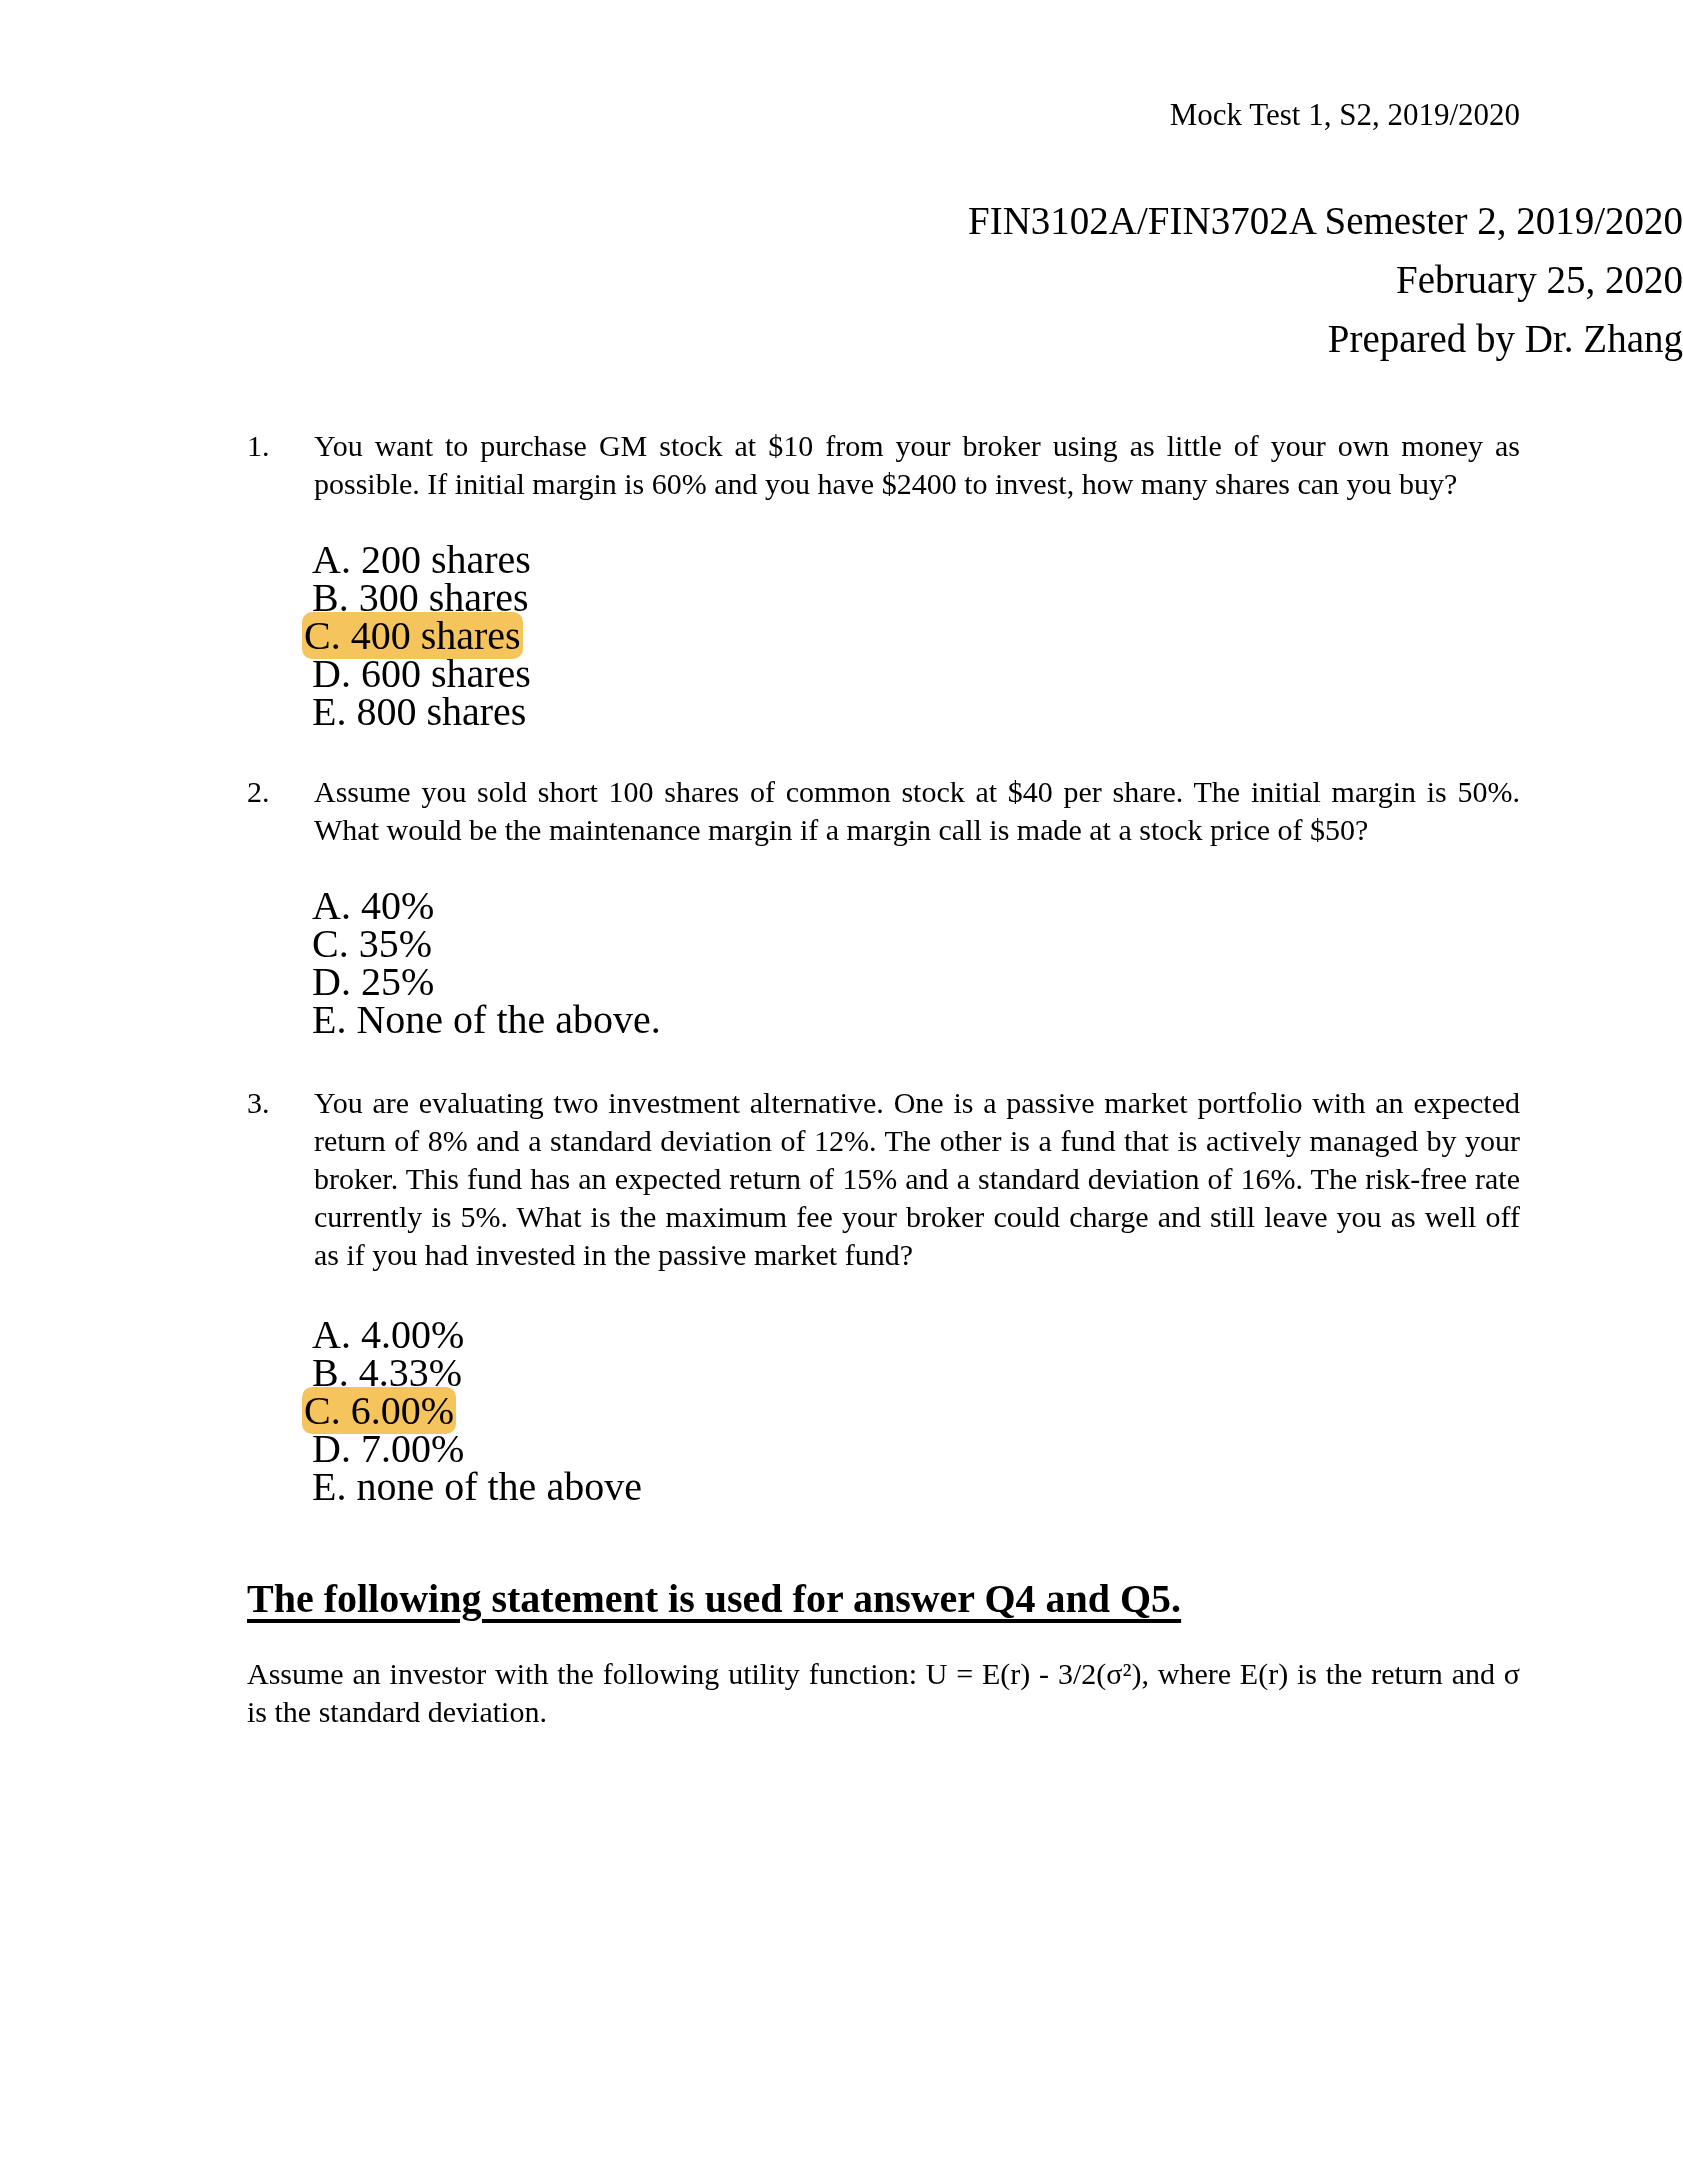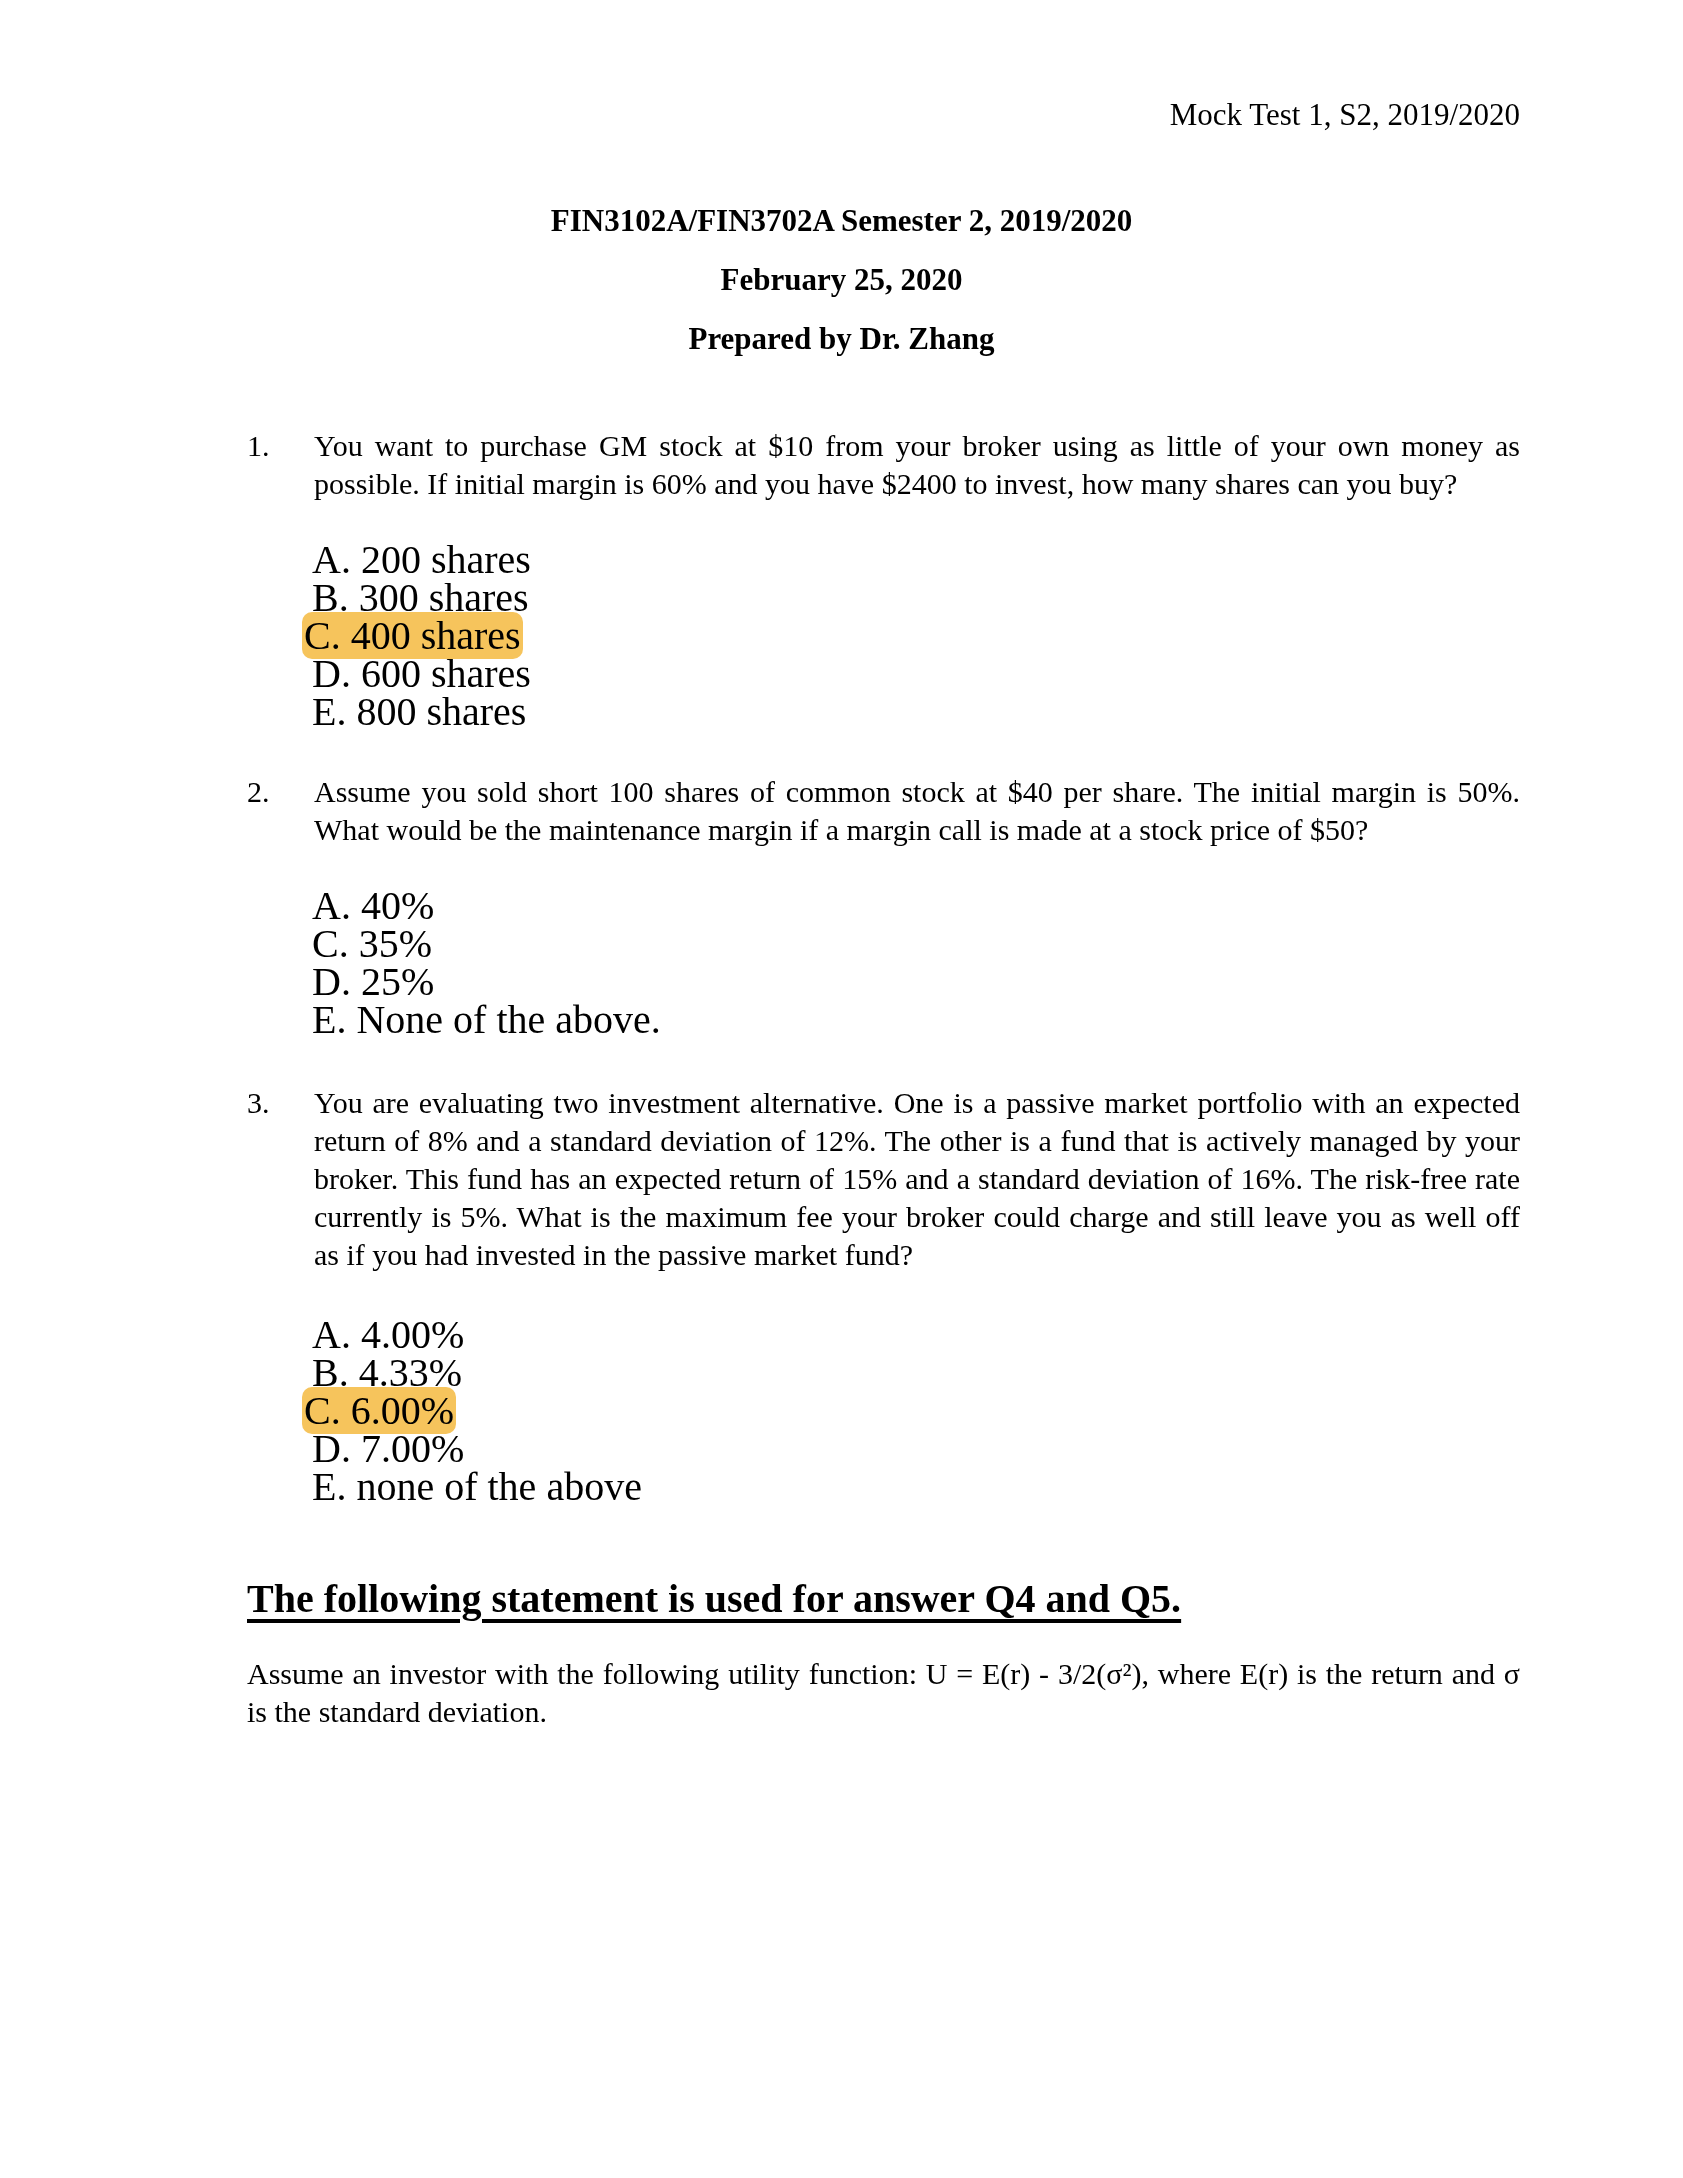--- a/index.html
+++ b/index.html
@@ -14,23 +14,23 @@
     overflow:hidden;
   }
   .header-line {
     margin:95px 163px 0 0;
     text-align:right;
     font-size:31px;
     line-height:40px;
   }
   .title-block {
     margin-top:56px;
-    text-align:center;
-    font-size:31px;
-    font-weight:bold;
+    text-align:right;
+    font-size:39px;
+    font-weight:normal;
     line-height:59px;
   }
   .question {
     display:flex;
     margin-left:247px;
     margin-right:163px;
     font-size:30px;
     line-height:38px;
   }
   .q-num { flex:none; width:67px; }

